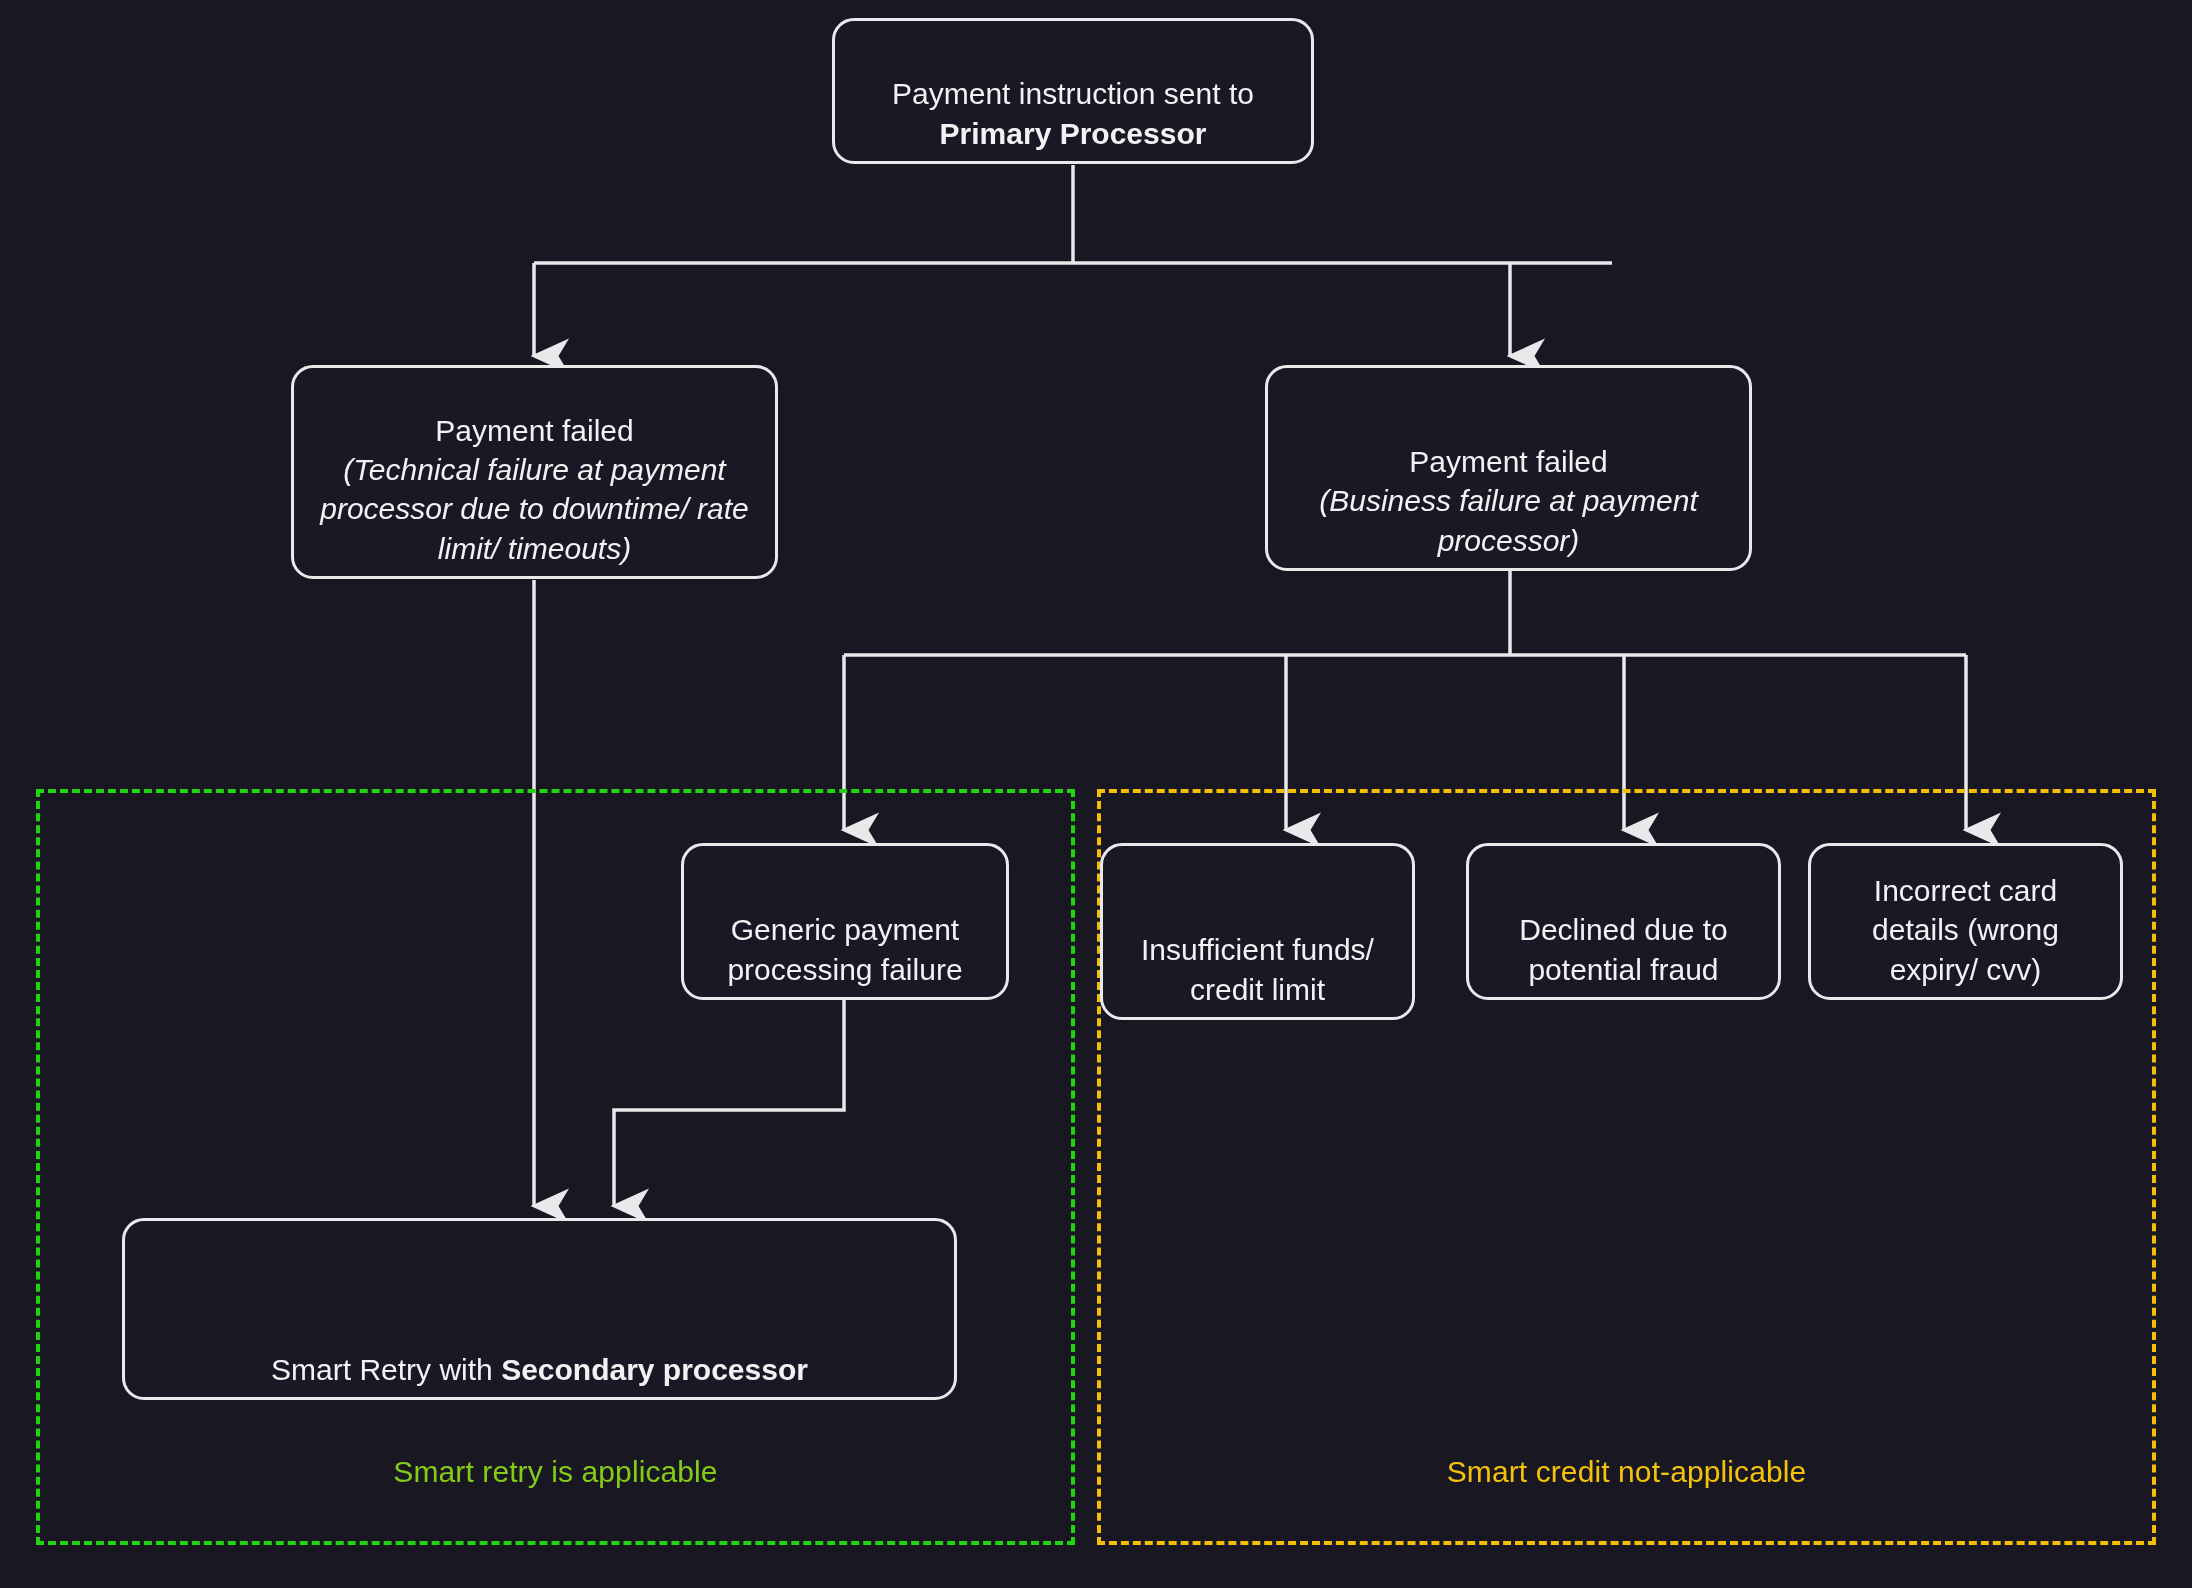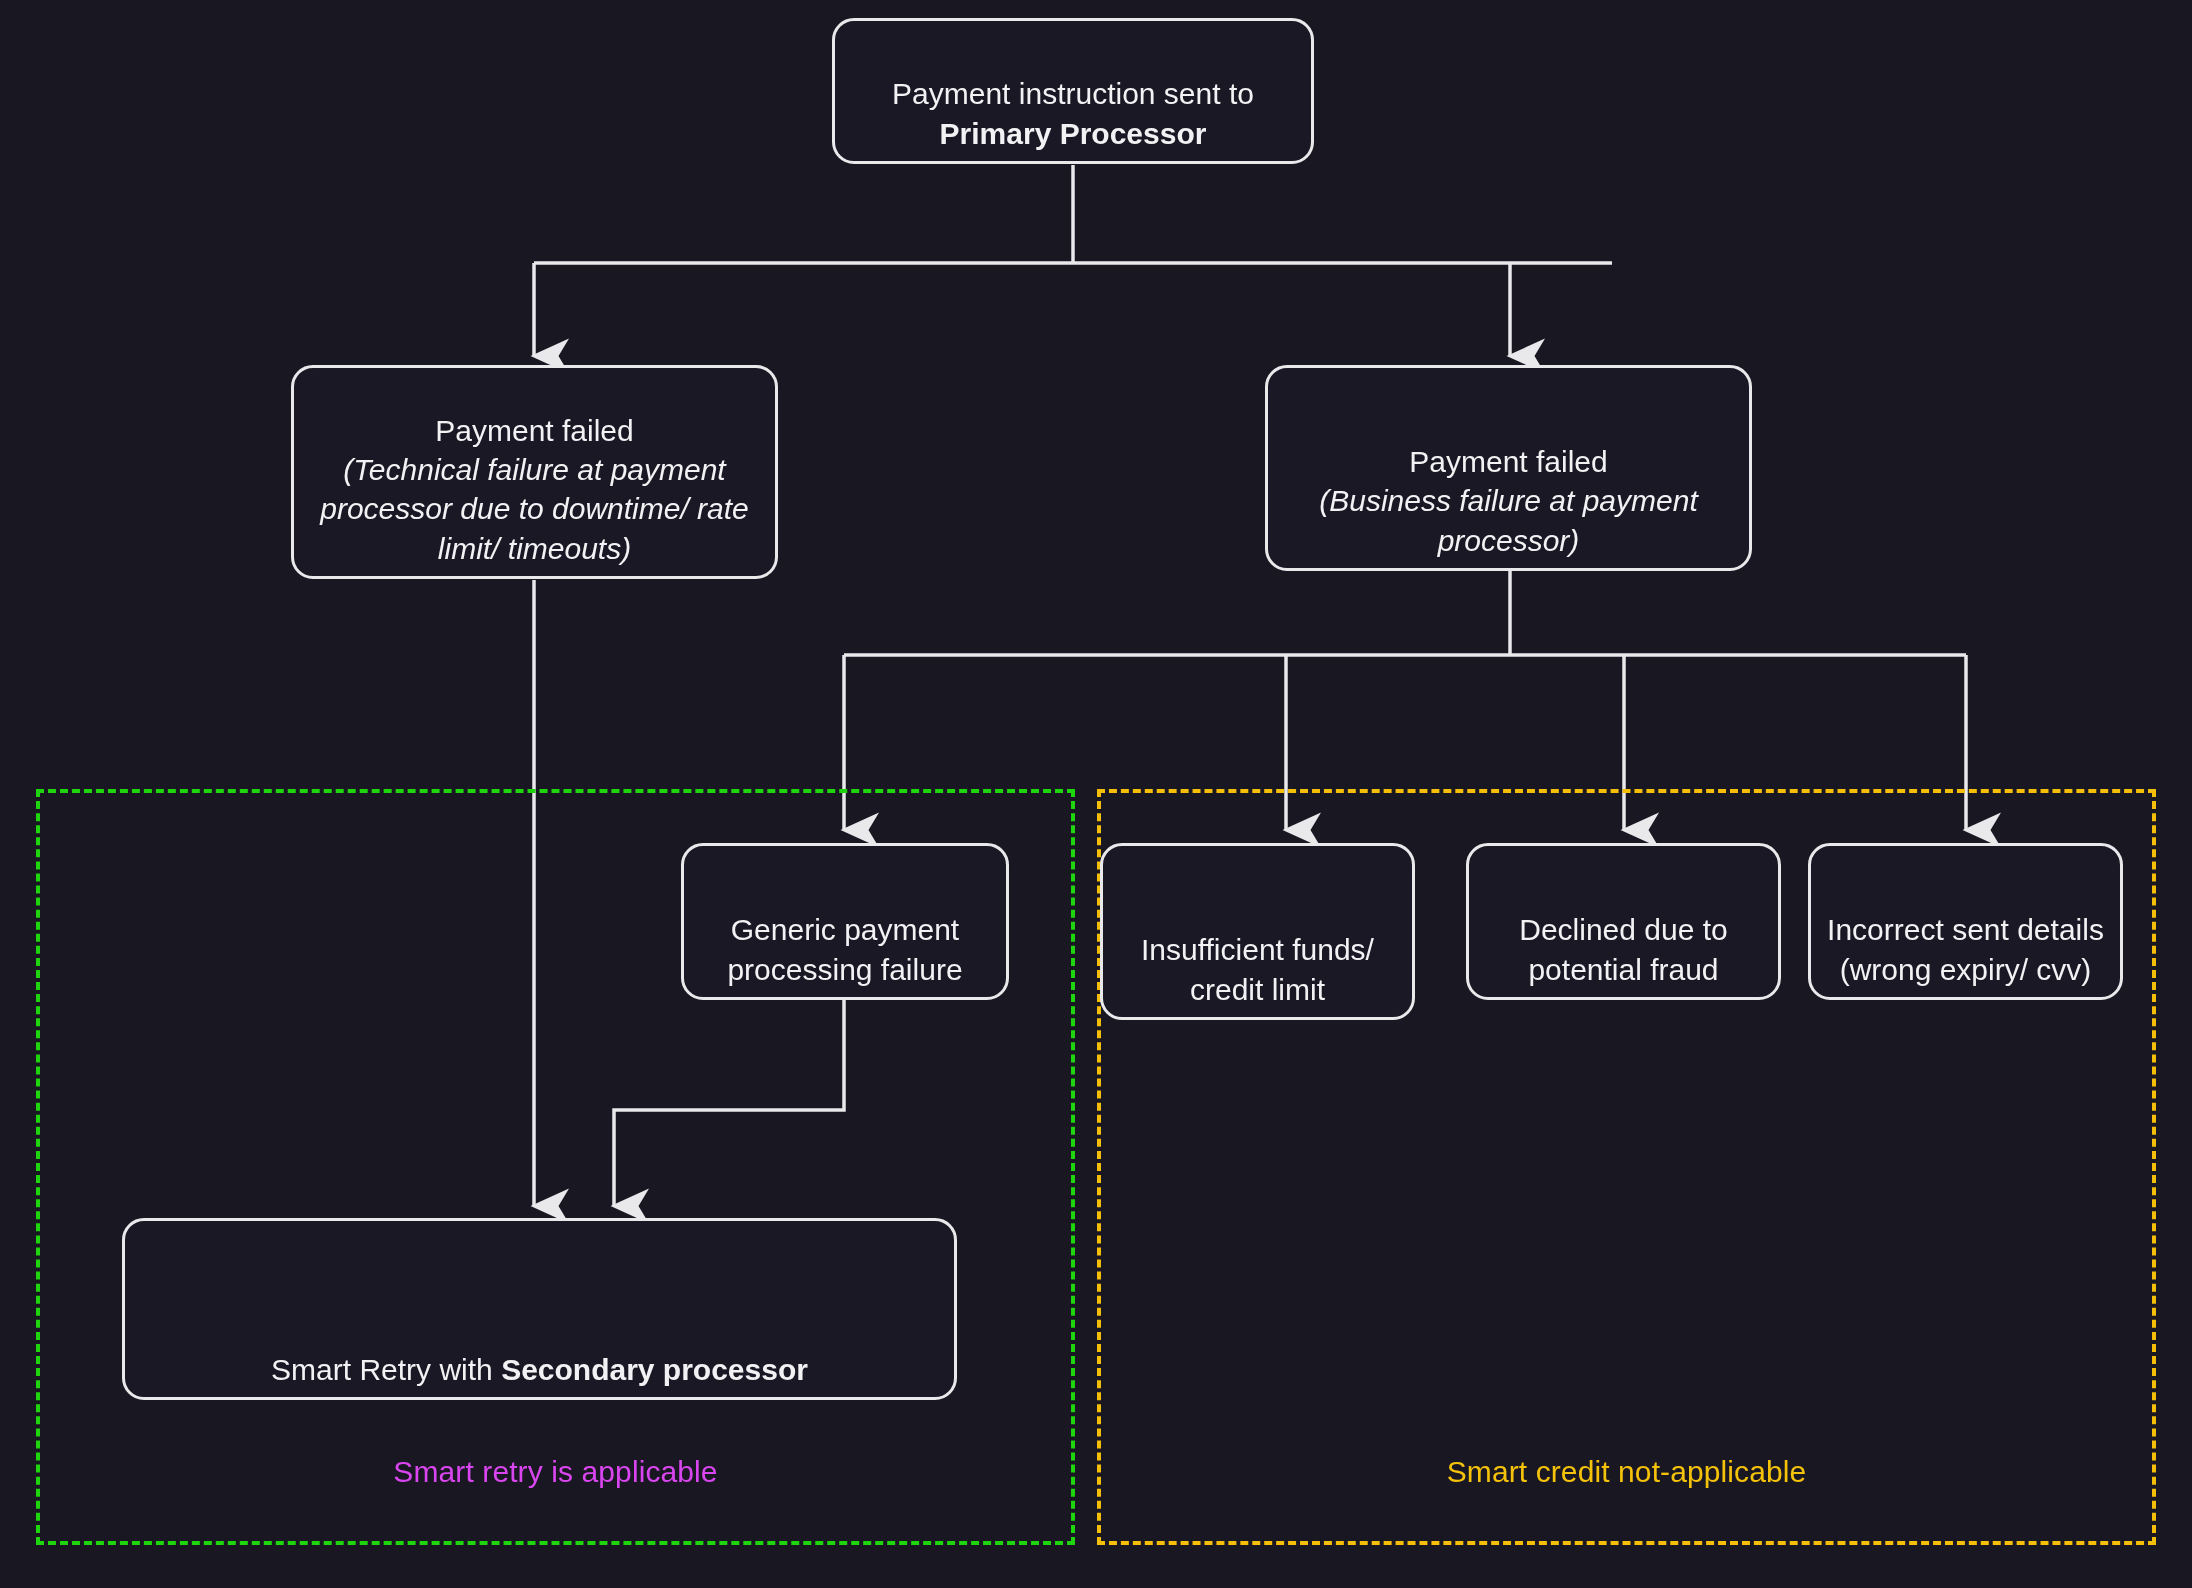--- a/index.html
+++ b/index.html
@@ -39,21 +39,21 @@
   .region-orange { border-color: #f5bf08; }
 
   .region-label {
     position: absolute;
     font-size: 30px;
     line-height: 1.15;
     white-space: nowrap;
     text-align: center;
     letter-spacing: .1px;
   }
-  .label-green  { color: #d946ef; }
+  .label-green  { color: #84cc16; }
   .label-orange { color: #f5c20a; }
 
   
   .node {
     position: absolute;
     box-sizing: border-box;
     background: #1a1824;
     border: 3px solid #e9e9ec;
     border-radius: 22px;
     color: #f2f2f4;
@@ -136,20 +136,20 @@
 
   <div class="node" style="left:1100px; top:843px; width:315px; height:177px;">
     <span class="tx">Insufficient funds/ credit limit</span>
   </div>
 
   <div class="node" style="left:1466px; top:843px; width:315px; height:157px;">
     <span class="tx">Declined due to potential fraud</span>
   </div>
 
   <div class="node" style="left:1808px; top:843px; width:315px; height:157px;">
-    <span class="tx">Incorrect sent details (wrong expiry/ cvv)</span>
+    <span class="tx">Incorrect card details (wrong expiry/ cvv)</span>
   </div>
 
   <div class="node" style="left:122px; top:1218px; width:835px; height:182px;">
     <span class="tx"><span>Smart Retry with </span><span class="b">Secondary processor</span></span>
   </div>
 
 </div>
 
 </body></html>

